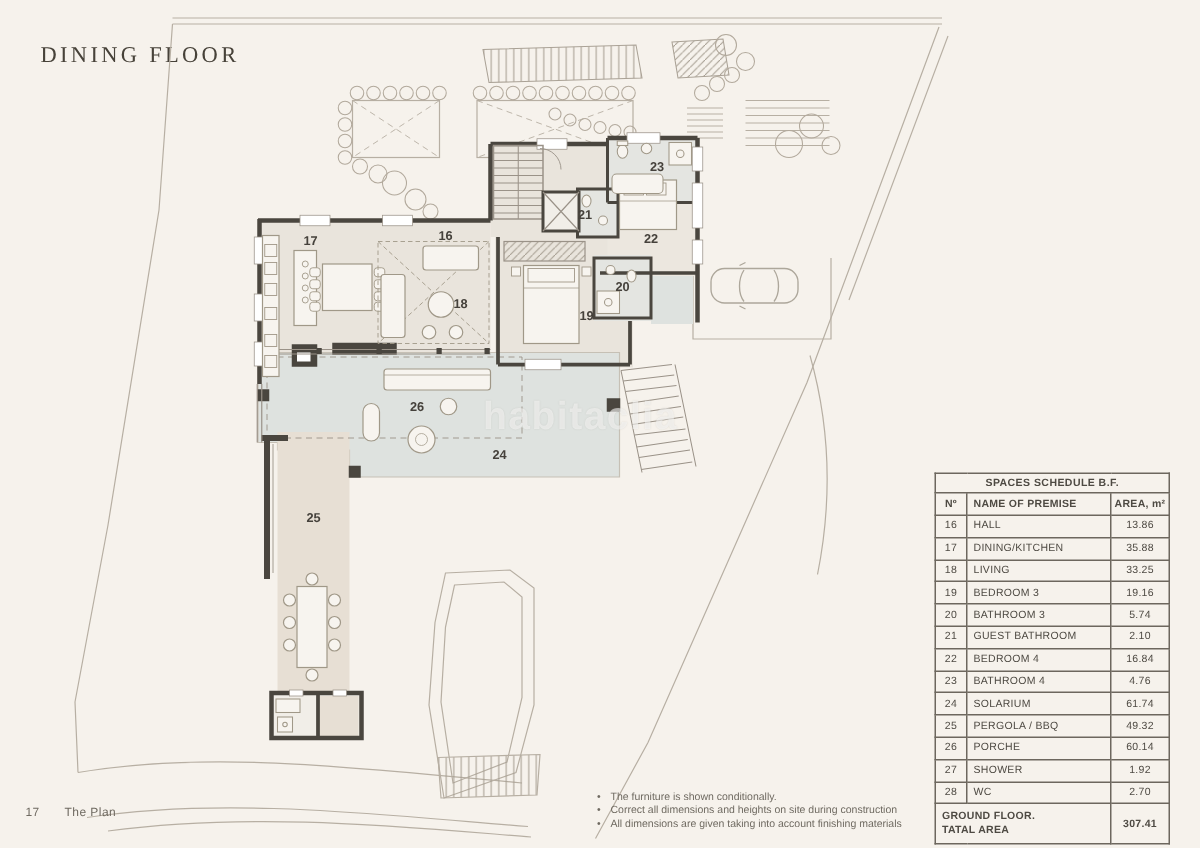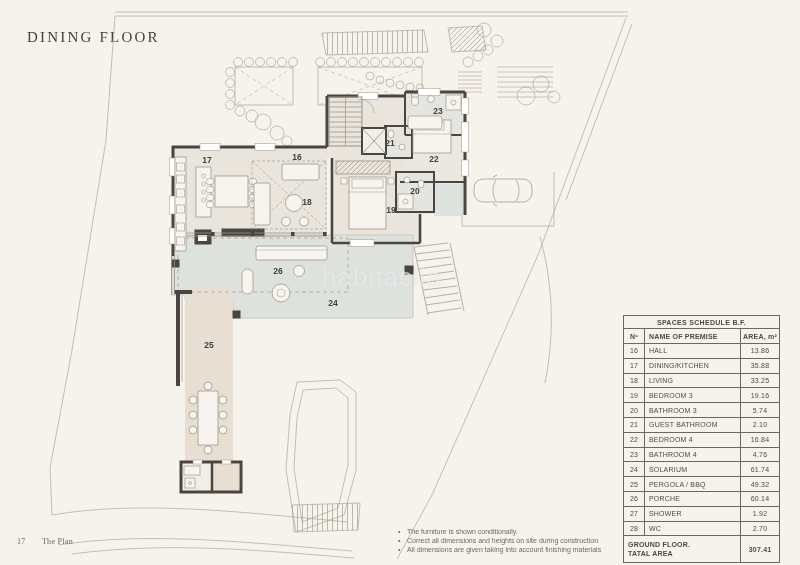--- a/index.html
+++ b/index.html
@@ -12,21 +12,21 @@
   .abs{position:absolute;}
   
   #plan-title{
     left:27px;top:29px;
     font-family:"Liberation Serif",serif;
     font-size:15px;letter-spacing:2.2px;color:#474239;
   }
   
   #watermark{
     left:322px;top:262px;
-    font-size:26px;font-weight:400;letter-spacing:1px;
+    font-size:26px;font-weight:700;letter-spacing:1px;
     color:rgba(255,255,255,0.55);
     text-shadow:0 0 1px rgba(140,135,125,0.25);
     z-index:5;pointer-events:none;
   }
   
   #schedule{left:623px;top:315px;z-index:4;}
   #schedule table{
     border-collapse:collapse;table-layout:fixed;width:156px;
     font-size:7px;color:#4e4a43;letter-spacing:0.2px;
   }
@@ -41,21 +41,21 @@
   #schedule col.c-n{width:21px;}
   #schedule col.c-name{width:96px;}
   #schedule col.c-area{width:39px;}
   #schedule .t-total td{height:26px;font-weight:700;}
   #schedule .t-total .name div{line-height:9px;}
   
   #notes{left:398px;top:527px;color:#6f6a61;font-size:7px;z-index:4;}
   #notes .note{line-height:9px;padding-left:9px;position:relative;}
   #notes .note::before{content:"\2022";position:absolute;left:0;top:0;}
   
-  #footer{left:17px;top:537px;font-size:8px;color:#6f6a61;letter-spacing:0.3px;z-index:4;font-family:Liberation Serif, serif;}
+  #footer{left:17px;top:537px;font-size:8px;color:#6f6a61;letter-spacing:0.3px;z-index:4;}
   #footer .lbl{margin-left:14px;}
   
   #plan-svg{left:0;top:0;z-index:1;}
   .rlabel{font:700 8.5px "Liberation Sans",sans-serif;fill:#45413b;text-anchor:middle;}
 </style>
 </head>
 <body>
 
 <svg id="plan-svg" class="abs" width="800" height="565" viewBox="0 0 800 565">
   <defs>

